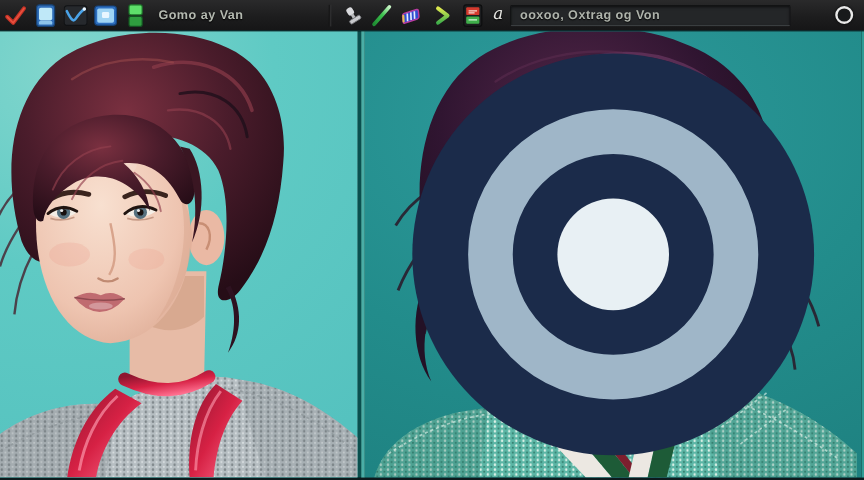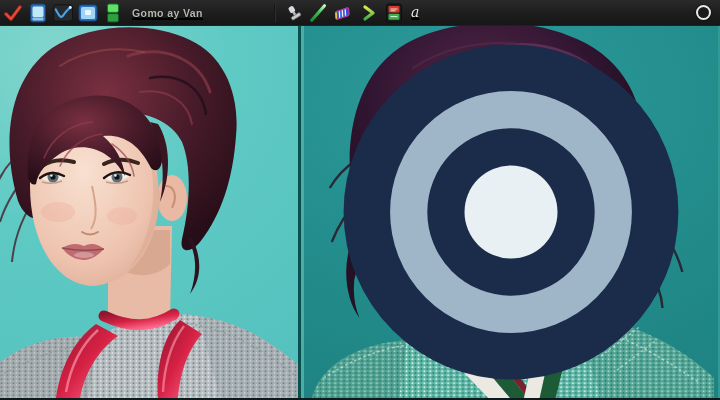--- a/index.html
+++ b/index.html
@@ -6,21 +6,20 @@
   html,body { width:720px; height:400px; overflow:hidden; background:#000;
     font-family:"Liberation Sans", sans-serif; }
   .app { position:relative; width:720px; height:400px; display:flex; flex-direction:column; }
 
   
   .toolbar {
     height:26px; flex:0 0 26px; display:flex; align-items:center;
     background:linear-gradient(180deg,#2a2a2b 0%, var(--toolbar-bg,#1d1d1e) 55%, #161617 100%);
     padding:0 6px 0 3px; gap:5px; position:relative; z-index:5;
     border-bottom:1px solid #0c2a2c;
-    text-decoration:underline;
   }
   .tb-icon { width:20px; height:20px; flex:0 0 auto; display:flex; align-items:center; justify-content:center; }
   .tb-label {
     font-size:10.5px; font-weight:bold; letter-spacing:.4px; color:var(--toolbar-text,#b4b9b0);
     text-shadow:0 1px 1px #000; white-space:nowrap; margin-left:4px;
   }
   .tb-gap { width:58px; }
   .tb-sep { width:2px; height:18px; background:linear-gradient(90deg,#0a0a0a,#3a3a3c); margin:0 3px; }
   .tb-glyph {
     font-family:"DejaVu Serif", serif; font-style:italic; font-size:14px; color:#e6e6e2;
@@ -156,20 +155,23 @@
         <rect x="1.5" y="1" width="15" height="18" rx="2" fill="#1c1d1f" stroke="#0d0e0f" stroke-width="1"></rect>
         <rect x="3.5" y="3" width="11" height="6.6" rx="1" fill="#d43a2e"></rect>
         <path d="M5.5 6 h7 M5.5 7.8 h5" stroke="#f3d9cf" stroke-width="1"></path>
         <rect x="3.5" y="10.8" width="11" height="6" rx="1" fill="#3fae4a"></rect>
         <path d="M5.5 13.6 h7" stroke="#d9f3da" stroke-width="1"></path>
       </svg>
     </span>
 
     <span class="tb-glyph">a</span>
 
+    <div class="tb-field">
+      <span>ooxoo, Oxtrag og Von</span>
+    </div>
 
     <div class="tb-right">
       <span class="ring-icon"></span>
     </div>
   </div>
 
   <div class="main">
 
     <div class="panel left" title="Portrait: young woman, dark red pinned-up hair with bangs, grey knit cardigan with red satin ribbon collar, light teal backdrop">
       <svg viewBox="0 0 298 372" preserveAspectRatio="none">

